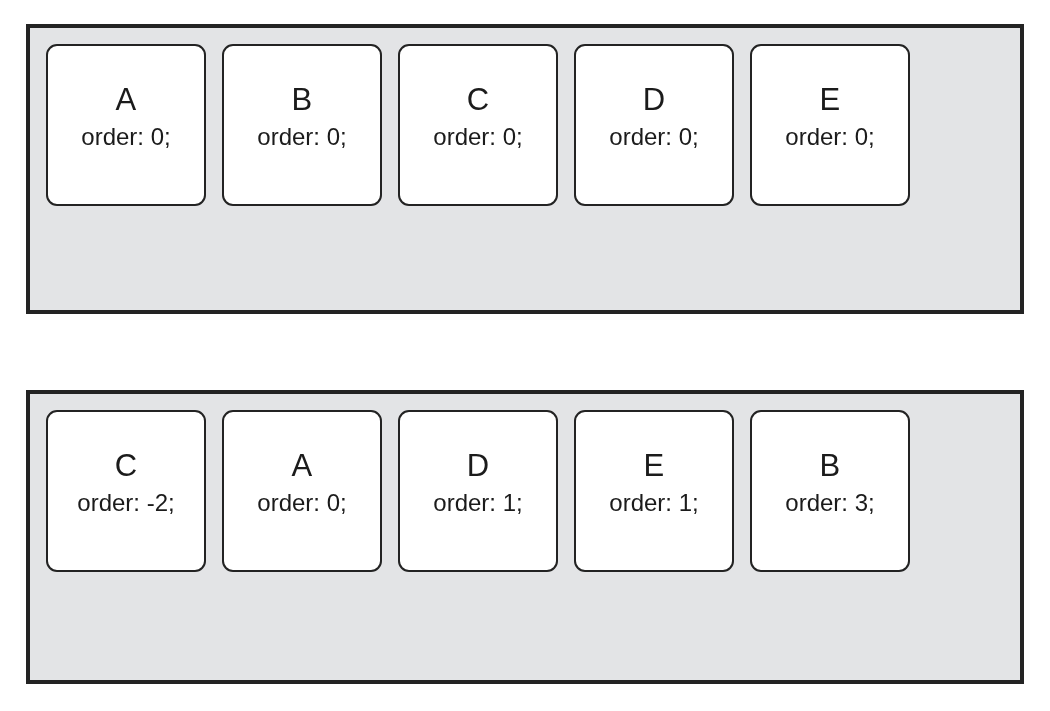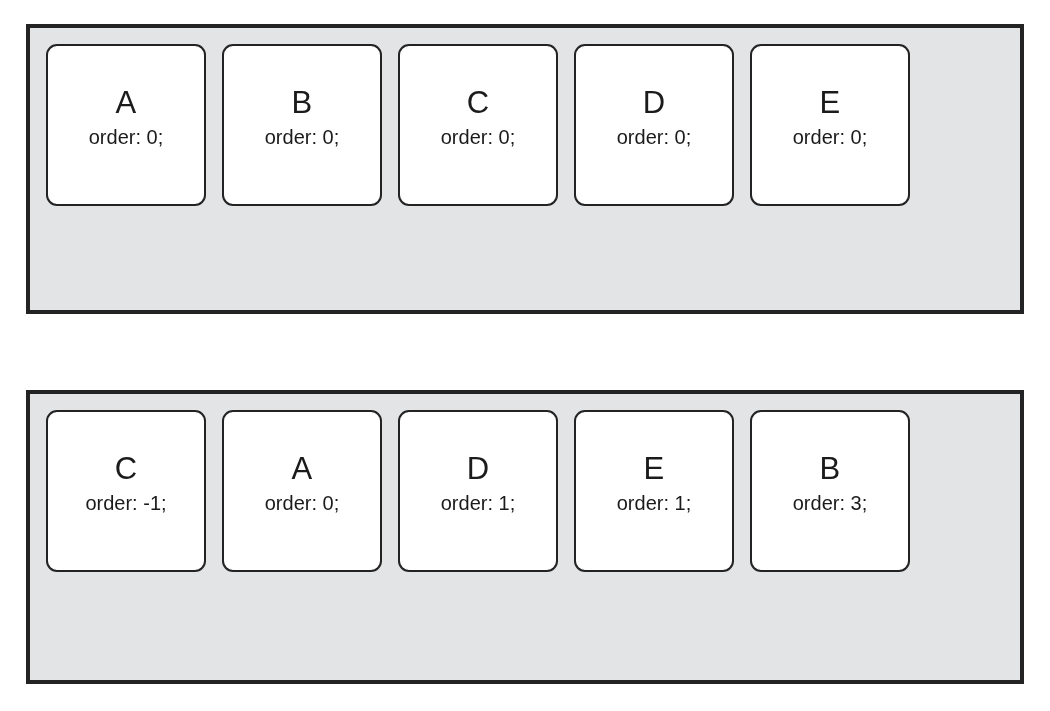--- a/index.html
+++ b/index.html
@@ -63,21 +63,21 @@
 
   .card-letter {
     font-size: 31px;
     line-height: 1.05;
     color: #1b1b1b;
     font-weight: 400;
     letter-spacing: 0.3px;
   }
 
   .card-order {
-    font-size: 20px;
+    font-size: 24px;
     line-height: 1.2;
     color: #1b1b1b;
     font-weight: 400;
     margin-top: 6px;
     white-space: nowrap;
   }
 </style>
 </head>
 <body>
 
@@ -109,21 +109,21 @@
       <div class="card-letter">E</div>
       <div class="card-order">order: 0;</div>
     </div>
 
   </div>
 
   <div class="flex-container row-two">
 
     <div class="card">
       <div class="card-letter">C</div>
-      <div class="card-order">order: -1;</div>
+      <div class="card-order">order: -2;</div>
     </div>
 
     <div class="card">
       <div class="card-letter">A</div>
       <div class="card-order">order: 0;</div>
     </div>
 
     <div class="card">
       <div class="card-letter">D</div>
       <div class="card-order">order: 1;</div>

